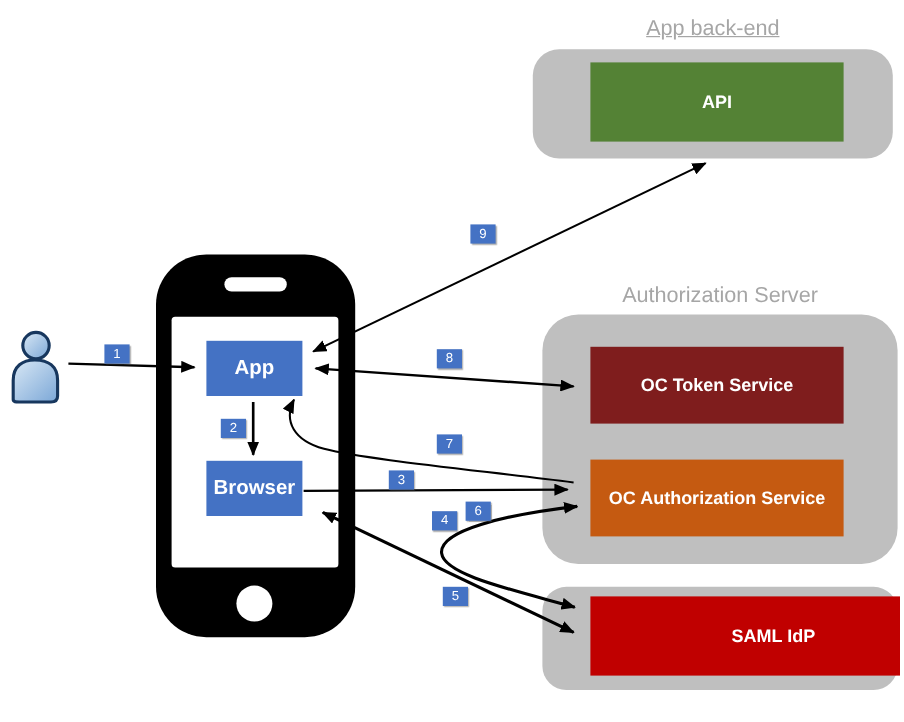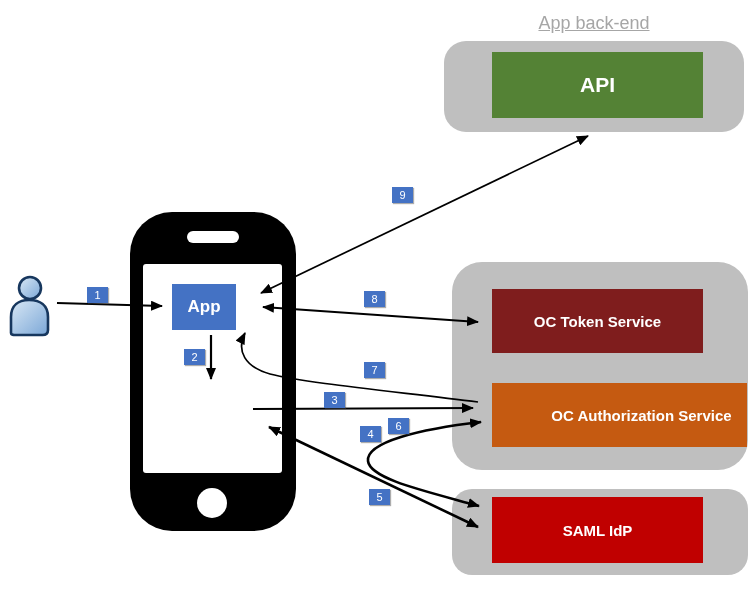--- a/index.html
+++ b/index.html
@@ -10,25 +10,25 @@
   .c-backend  { left:444px; top:41px;  width:300px; height:91px;  border-radius:22px; }
   .c-auth     { left:452px; top:262px; width:296px; height:208px; border-radius:30px; }
   .c-nemlogin { left:452px; top:489px; width:296px; height:86px;  border-radius:20px; }
 
   .grp-title { position:absolute; color:#A6A6A6; font-size:18px; text-align:center; z-index:1; }
   .t-backend  { left:444px; top:13px;  width:300px;text-decoration:underline; }
   .t-auth     { left:452px; top:236px; width:296px; }
   .t-nemlogin { left:452px; top:577px; width:296px; }
 
   .node { position:absolute; color:#fff; font-weight:bold; display:flex; align-items:center; justify-content:center; z-index:3; }
-  .api-node    { left:492px; top:52px;  width:211px; height:66px; background:#548235; font-size:21px; }
+  .api-node    { left:492px; top:52px;  width:211px; height:66px; background:#548235; font-size:15px; }
   .token-node  { left:492px; top:289px; width:211px; height:64px; background:#7f1d1d; font-size:15px; }
-  .authz-node  { left:492px; top:383px; width:211px; height:64px; background:#C55A11; font-size:15px;padding-left:44px; }
-  .saml-node   { left:492px; top:497px; width:211px; height:66px; background:#C00000; font-size:15px; }
-  .app-node     { left:172px; top:284px; width:64px; height:46px; background:#4472C4; font-size:17px; }
+  .authz-node  { left:492px; top:383px; width:211px; height:64px; background:#C55A11; font-size:15px; }
+  .saml-node   { left:492px; top:497px; width:211px; height:66px; background:#C00000; font-size:15px;padding-left:47px; }
+  .app-node     { left:172px; top:284px; width:80px; height:46px; background:#4472C4; font-size:17px; }
   .browser-node { left:172px; top:384px; width:80px; height:46px; background:#4472C4; font-size:17px; }
 
   .phone-body    { position:absolute; left:130px; top:212px; width:166px; height:319px; background:#000; border-radius:42px; z-index:2; }
   .phone-speaker { position:absolute; left:187px; top:231px; width:52px;  height:12px;  background:#fff; border-radius:6px; z-index:3; }
   .phone-screen  { position:absolute; left:143px; top:264px; width:139px; height:209px; background:#fff; border-radius:3px; z-index:2; }
   .phone-home    { position:absolute; left:197px; top:488px; width:30px;  height:30px;  background:#fff; border-radius:50%; z-index:3; }
 
   .user-svg { position:absolute; left:4px; top:274px; z-index:2; }
 
   .arrows { position:absolute; left:0; top:0; z-index:5; pointer-events:none; }
@@ -60,25 +60,27 @@
     </defs>
     <circle cx="26" cy="14" r="11" fill="url(#ug)" stroke="#17375E" stroke-width="2.6"></circle>
     <path d="M7,59 L7,43 C7,31 15,26 25,26 C36,26 44,31 44,43 L44,56 C44,59.5 42,61 38.5,61 L12,61 C9,61 7,61 7,59 Z" fill="url(#ug)" stroke="#17375E" stroke-width="2.6"></path>
   </svg>
 
   <div class="phone-body"></div>
   <div class="phone-speaker"></div>
   <div class="phone-screen"></div>
   <div class="phone-home"></div>
   <div class="node app-node">App</div>
+  <div class="node browser-node">Browser</div>
 
   <div class="grp-title t-backend">App back-end</div>
   <div class="container c-backend"></div>
   <div class="node api-node">API</div>
 
+  <div class="grp-title t-auth">Authorization Server</div>
   <div class="container c-auth"></div>
   <div class="node token-node">OC Token Service</div>
   <div class="node authz-node">OC Authorization Service</div>
 
   <div class="container c-nemlogin"></div>
   <div class="node saml-node">SAML IdP</div>
 
   <svg class="arrows" width="753" height="602" viewBox="0 0 753 602">
     <defs>
       <marker id="ae" markerUnits="userSpaceOnUse" markerWidth="12" markerHeight="10" refX="11" refY="5" orient="auto">

